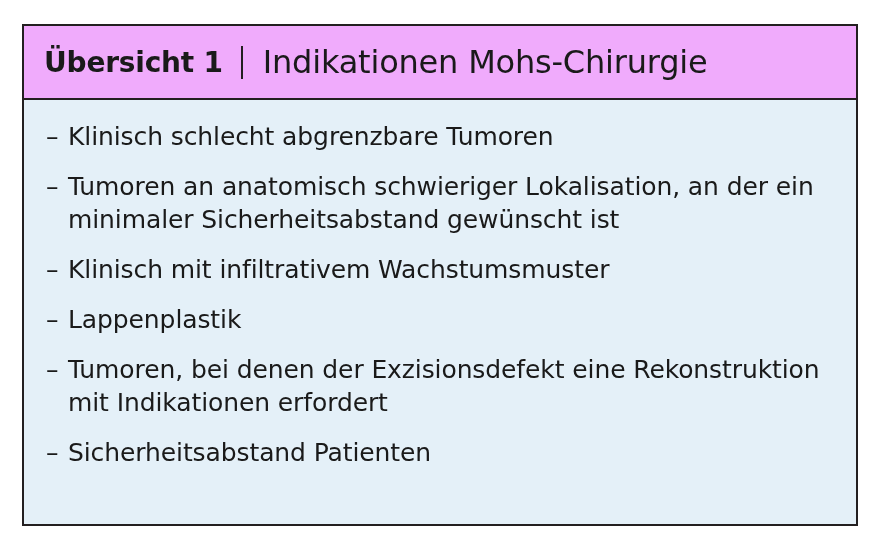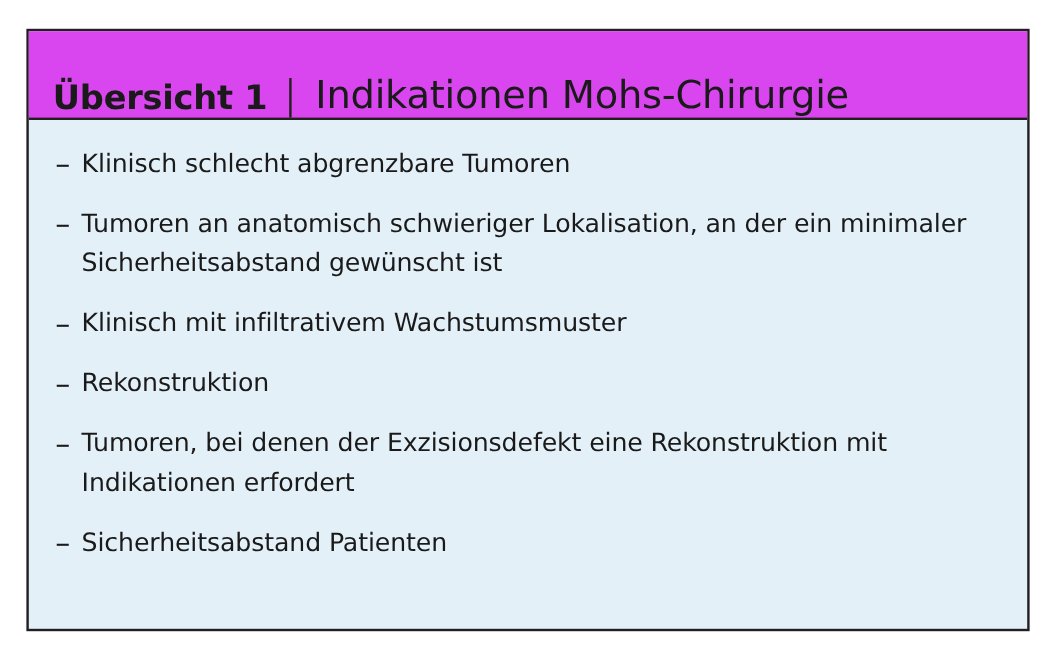--- a/index.html
+++ b/index.html
@@ -24,22 +24,22 @@
     box-sizing: border-box;
     border: 2px solid #231f20;
     background: #e4f0f8;
     display: flex;
     flex-direction: column;
   }
 
   
   .header {
     display: flex;
-    align-items: flex-end;
-    background: #d946ef;
+    align-items: center;
+    background: #f0abfc;
     border-bottom: 2px solid #231f20;
     flex: 0 0 auto;
     height: 72px;
   }
   .header-label {
     display: flex;
     align-items: center;
     padding: 0 18px 0 20px;
     border-right: 2px solid #231f20;
     box-sizing: border-box;
@@ -79,21 +79,21 @@
   }
   .dash {
     flex: 0 0 auto;
     width: 22px;
     font-size: 25px;
     line-height: 33px;
     color: #1a1a1a;
   }
   .item-text {
     flex: 1 1 auto;
-    font-size: 21px;
+    font-size: 25px;
     line-height: 33px;
     letter-spacing: -0.1px;
     color: #1a1a1a;
     max-width: 760px;
   }
 </style>
 </head>
 <body>
 
 <div class="box">
@@ -119,21 +119,21 @@
       <span class="item-text">Tumoren an anatomisch schwieriger Lokalisation, an der ein minimaler Sicherheitsabstand gewünscht ist</span>
     </div>
 
     <div class="list-item">
       <span class="dash">–</span>
       <span class="item-text">Klinisch mit infiltrativem Wachstumsmuster</span>
     </div>
 
     <div class="list-item">
       <span class="dash">–</span>
-      <span class="item-text">Rekonstruktion</span>
+      <span class="item-text">Lappenplastik</span>
     </div>
 
     <div class="list-item">
       <span class="dash">–</span>
       <span class="item-text">Tumoren, bei denen der Exzisionsdefekt eine Rekonstruktion mit Indikationen erfordert</span>
     </div>
 
     <div class="list-item">
       <span class="dash">–</span>
       <span class="item-text">Sicherheitsabstand Patienten</span>

